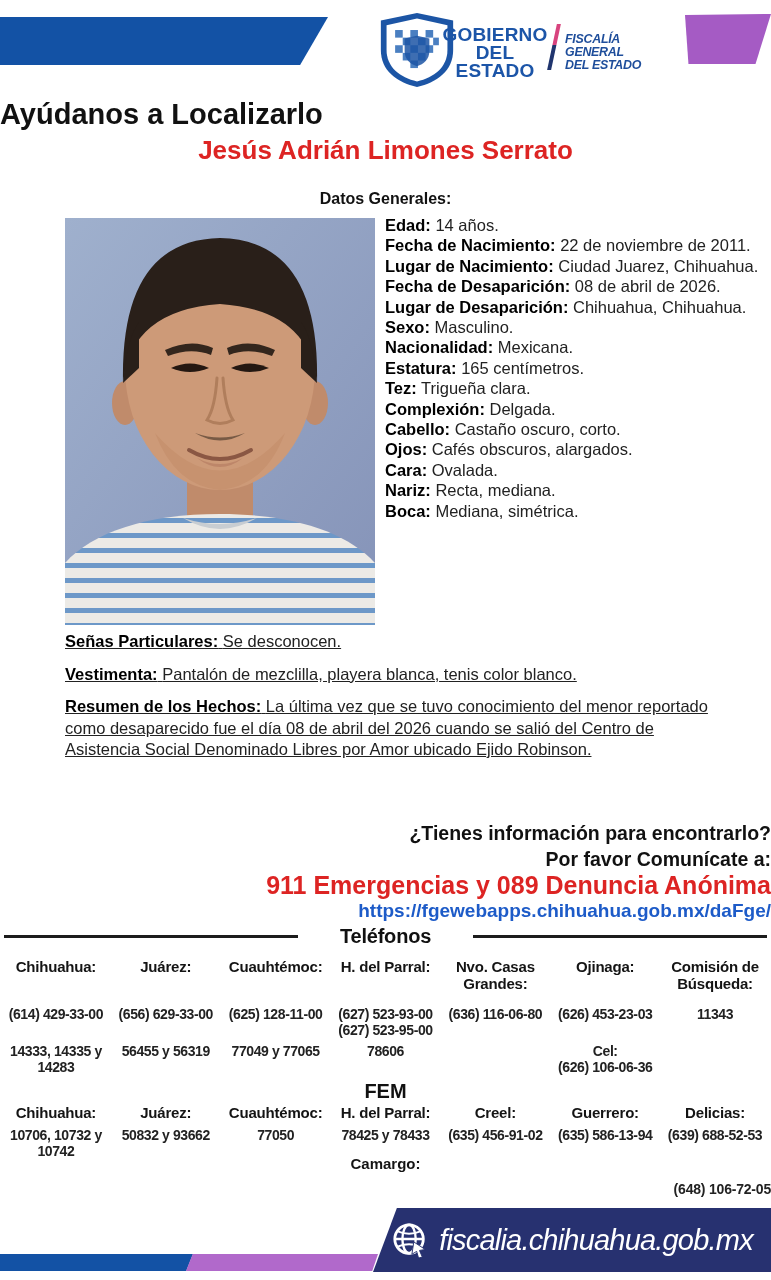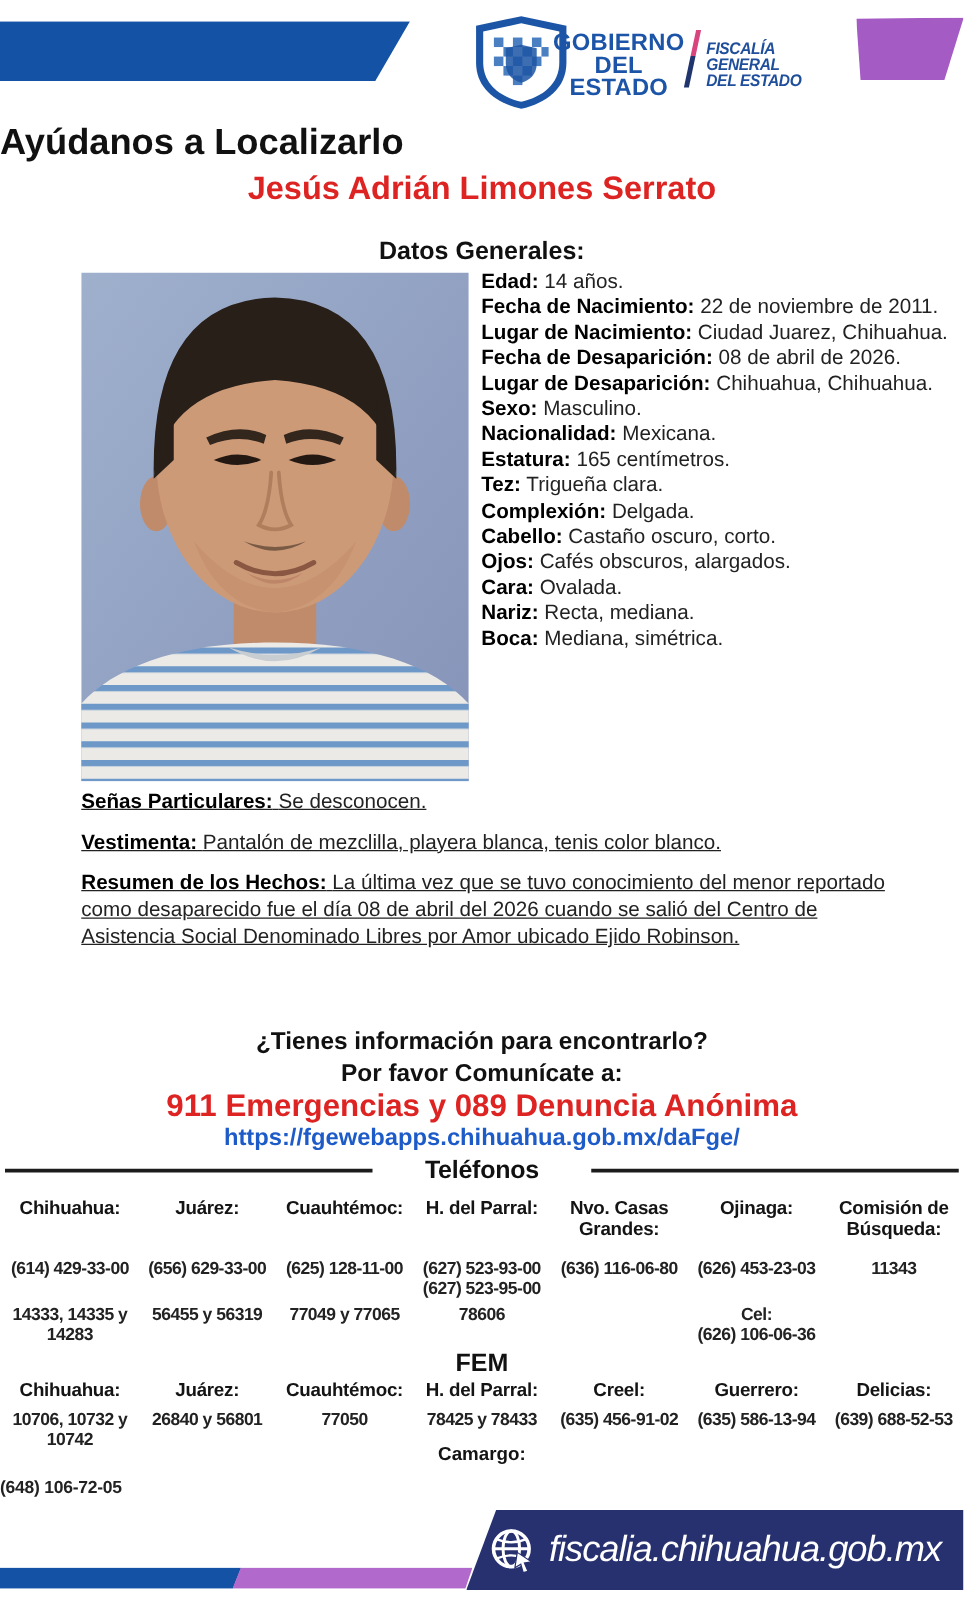--- a/index.html
+++ b/index.html
@@ -20,54 +20,54 @@
     background:linear-gradient(to bottom,#d8447e 0 46%,#20356e 46% 100%);}
   .fge-text{position:absolute;left:565px;top:32px;width:110px;
     font-weight:bold;font-style:italic;color:#1f4e9b;font-size:13.5px;line-height:13px;
     letter-spacing:-.3px;transform:scaleX(.92);transform-origin:left;}
   
   .main-title{position:absolute;left:0;top:98px;width:771px;
     font-size:29px;font-weight:bold;color:#111;}
   .person-name{position:absolute;left:0;top:135px;width:771px;text-align:center;
     font-size:26px;font-weight:bold;color:#dd2423;}
   .datos-heading{position:absolute;left:0;top:190px;width:771px;text-align:center;
-    font-size:20px;font-weight:bold;color:#111;}
+    font-size:16px;font-weight:bold;color:#111;}
   
   .photo{position:absolute;left:65px;top:218px;width:310px;height:407px;}
   
   .fields{position:absolute;left:385px;top:215px;width:384px;
     font-size:16.5px;line-height:20.4px;color:#222;}
   .field b{color:#000;}
   
   .notes{position:absolute;left:65px;top:631px;width:648px;font-size:16.5px;line-height:21.5px;color:#222;}
   .note{margin-bottom:11px;text-decoration:underline;}
   .note b{color:#000;}
   
-  .contact{position:absolute;left:0;top:820px;width:771px;text-align:center;line-height:26px;}
+  .contact{position:absolute;left:0;top:820px;width:771px;text-align:right;line-height:26px;}
   .contact .black{font-size:19.5px;font-weight:bold;color:#111;}
   .contact .red{font-size:25px;font-weight:bold;color:#dd2423;}
   .contact .link{font-size:19px;font-weight:bold;color:#1d5bc8;text-decoration:none;display:inline-block;}
   
   .tel-heading{position:absolute;left:4px;top:925px;width:763px;display:flex;align-items:center;gap:42px;}
   .tel-heading .rule{flex:1;height:3px;background:#1c1c1c;}
   .tel-heading .word{font-size:20px;font-weight:bold;color:#111;letter-spacing:-.2px;}
   .grid7{position:absolute;left:3px;width:765px;display:grid;grid-template-columns:repeat(7,1fr);
     column-gap:4px;text-align:center;}
   .g-head{font-size:15px;font-weight:bold;line-height:17px;letter-spacing:-.2px;color:#141414;}
   .g-num{font-size:14px;font-weight:bold;line-height:16px;letter-spacing:-.4px;color:#222;}
   .row-headers{top:958px;}
   .row-phones{top:1006px;}
   .row-exts{top:1043px;}
   .fem-heading{position:absolute;left:0;top:1080px;width:771px;text-align:center;
     font-size:20px;font-weight:bold;color:#111;}
   .row-fem-headers{top:1104px;}
   .row-fem-values{top:1127px;}
   .camargo-label{position:absolute;left:0;top:1155px;width:771px;text-align:center;
     font-size:15px;font-weight:bold;color:#141414;}
-  .camargo-value{position:absolute;left:0;top:1181px;width:771px;text-align:left;
+  .camargo-value{position:absolute;left:0;top:1181px;width:771px;text-align:right;
     font-size:14px;font-weight:bold;letter-spacing:-.2px;color:#222;}
   
   .strip-blue{position:absolute;left:0;top:1254px;width:193px;height:17px;
     background:#1352a5;clip-path:polygon(0 0,100% 0,96.5% 100%,0 100%);}
   .strip-purple{position:absolute;left:186px;top:1254px;width:192px;height:17px;
     background:#b169cb;clip-path:polygon(3.5% 0,100% 0,97% 100%,0 100%);}
   .footer-banner{position:absolute;left:373px;top:1208px;width:398px;height:64px;
     background:#273170;clip-path:polygon(6% 0,100% 0,100% 100%,0 100%);
     display:flex;align-items:center;justify-content:center;gap:10px;}
   .footer-banner .site{color:#fff;font-size:29px;font-weight:normal;font-style:italic;
@@ -240,21 +240,21 @@
     <div class="g-head">Juárez:</div>
     <div class="g-head">Cuauhtémoc:</div>
     <div class="g-head">H. del Parral:</div>
     <div class="g-head">Creel:</div>
     <div class="g-head">Guerrero:</div>
     <div class="g-head">Delicias:</div>
   </div>
 
   <div class="grid7 row-fem-values">
     <div class="g-num">10706, 10732 y 10742</div>
-    <div class="g-num">26840 y 56801</div>
+    <div class="g-num">50832 y 93662</div>
     <div class="g-num">77050</div>
     <div class="g-num">78425 y 78433</div>
     <div class="g-num">(635) 456-91-02</div>
     <div class="g-num">(635) 586-13-94</div>
     <div class="g-num">(639) 688-52-53</div>
   </div>
 
   <div class="camargo-label">Camargo:</div>
   <div class="camargo-value">(648) 106-72-05</div>
 

